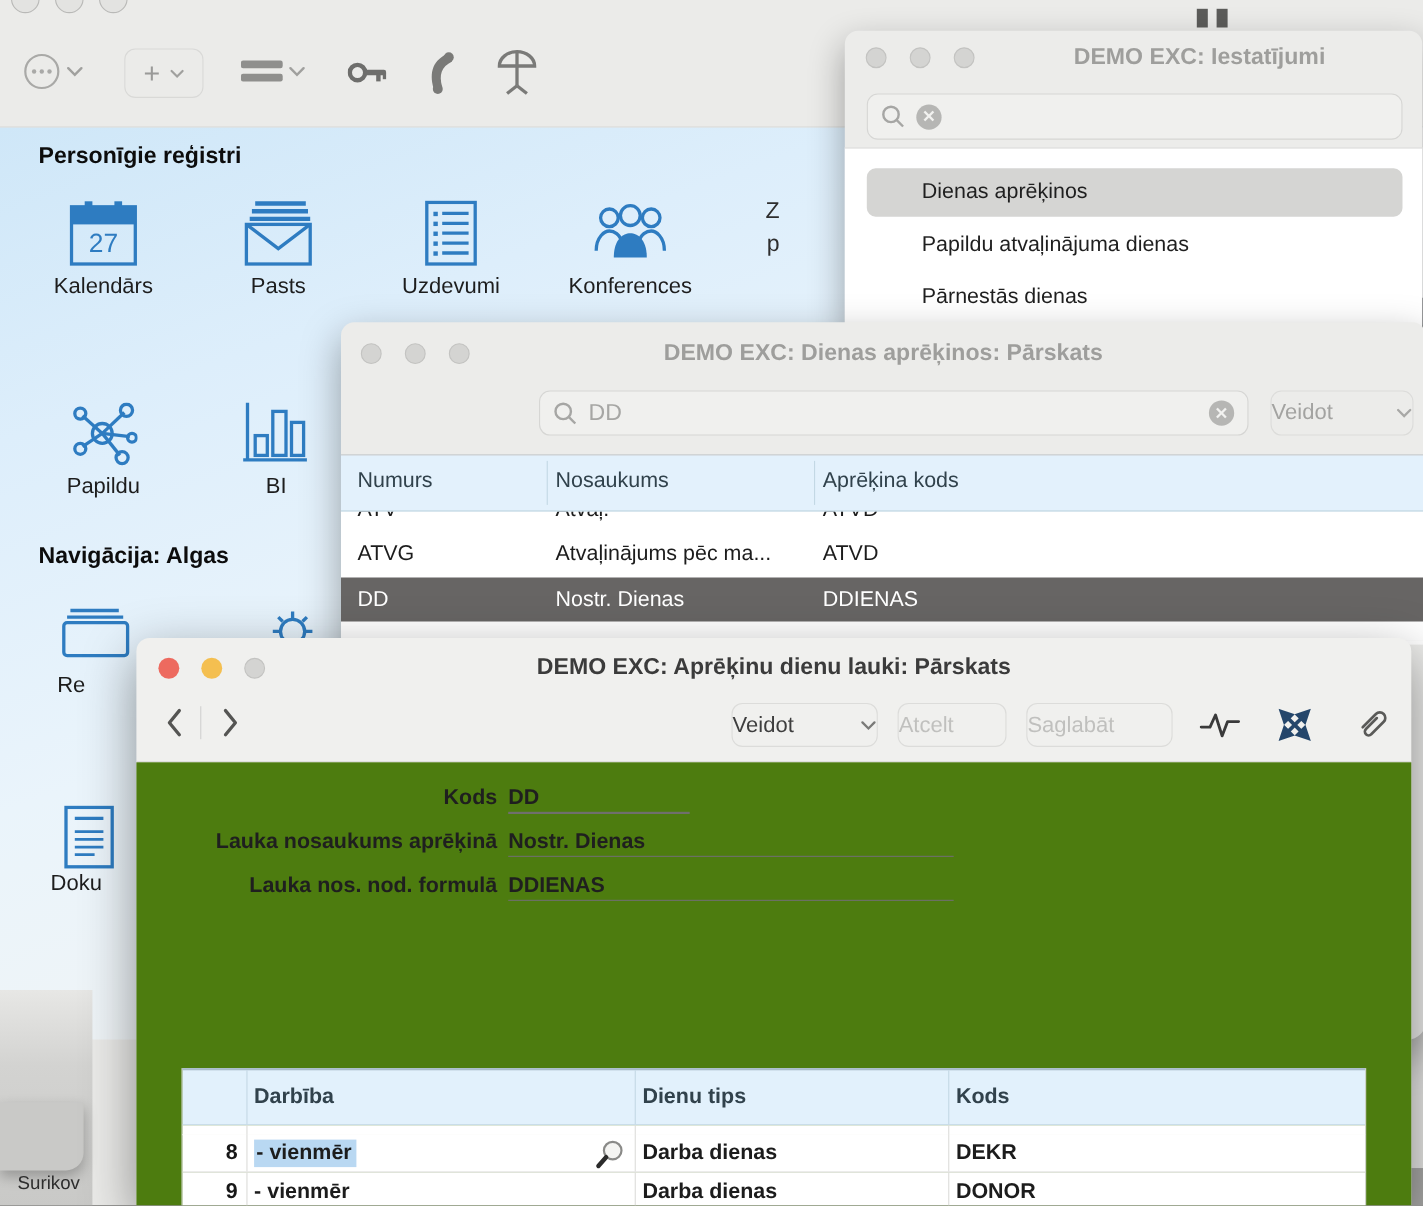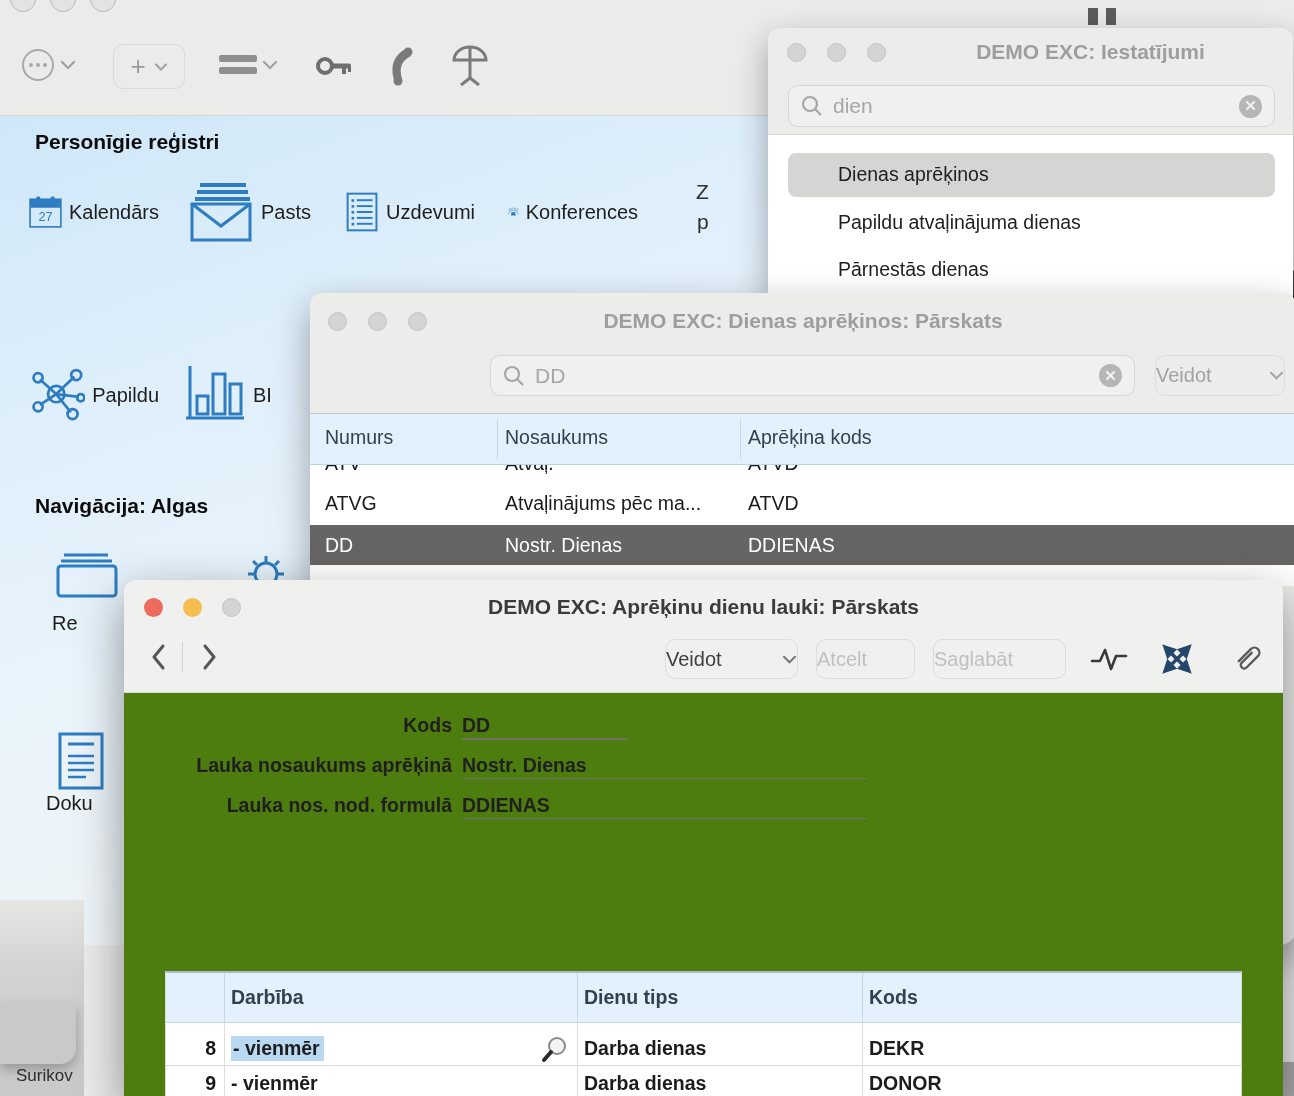--- a/index.html
+++ b/index.html
@@ -9,21 +9,21 @@
 
   
   .main-toolbar{position:absolute;left:0;top:0;width:1294px;height:115px;background:#ebebe9;border-bottom:1px solid #d7d7d5;}
   .cut-light{position:absolute;top:-14px;width:24px;height:24px;border-radius:50%;border:1.5px solid #b9b9b7;background:#e3e3e1;}
   .tb-icon{position:absolute;color:#8f8f8d;}
   .plus-btn{position:absolute;left:113px;top:44px;width:70px;height:43px;border:1.5px solid #d9d9d7;border-radius:10px;
     display:flex;align-items:center;justify-content:center;gap:8px;color:#9a9a98;font-size:26px;}
   .main-content{position:absolute;left:0;top:116px;width:1294px;height:829px;
     background:linear-gradient(160deg,#cfe7f8 0%,#ddeefb 22%,#eaf4fb 48%,#f1f4f5 75%,#f3f4f4 100%);}
   .section-h{position:absolute;font-size:21px;font-weight:bold;color:#0c0c0c;}
-  .reg-item{position:absolute;width:130px;display:flex;flex-direction:row;align-items:center;gap:7px;text-align:center;}
+  .reg-item{position:absolute;width:130px;display:flex;flex-direction:column;align-items:center;gap:7px;text-align:center;}
   .reg-item .lbl{font-size:20px;color:#1d1d1d;white-space:nowrap;}
   .blue-ic{color:#2e7cc1;}
   .frag{position:absolute;color:#2e2e2e;font-size:21px;}
   .photo{position:absolute;left:1253px;top:116px;width:41px;height:276px;overflow:hidden;
     background:linear-gradient(180deg,#f2f2f2 0%,#e2e3e4 40%,#cfd1d2 100%);}
   .photo .ph1{position:absolute;left:-6px;top:150px;width:60px;height:26px;background:#3c4043;transform:rotate(18deg);border-radius:6px;}
   .photo .ph2{position:absolute;left:-2px;top:178px;width:52px;height:16px;background:#24282b;transform:rotate(4deg);border-radius:3px;}
   .left-bottom-base{position:absolute;left:0;top:900px;width:84px;height:196px;
     background:linear-gradient(180deg,#e7e7e5 0%,#d3d3d1 35%,#c9c9c7 100%);}
   .left-panel{position:absolute;left:0;top:1002px;width:76px;height:62px;background:#c9c9c7;
@@ -306,21 +306,20 @@
     <div class="light l-gray" style="left:19px;top:15px"></div>
     <div class="light l-gray" style="left:59px;top:15px"></div>
     <div class="light l-gray" style="left:99px;top:15px"></div>
     <div class="win-title t-inactive" style="top:12px;padding-left:120px">DEMO EXC: Iestatījumi</div>
 
     <div class="searchbox" style="left:20px;top:57px;width:487px;height:42px">
       <svg width="22" height="22" viewBox="0 0 22 22">
         <circle cx="9" cy="9" r="7" fill="none" stroke="#a6a6a4" stroke-width="2.2"></circle>
         <line x1="14" y1="14" x2="20" y2="20" stroke="#a6a6a4" stroke-width="2.2"></line>
         </svg>
-      <span class="q">dien</span>
       <span class="clear-btn">✕</span>
     </div>
 
     <div class="set-list">
       <div class="set-sel" style="top:18px"></div>
       <div class="set-item" style="top:28px">Dienas aprēķinos</div>
       <div class="set-item" style="top:76px">Papildu atvaļinājuma dienas</div>
       <div class="set-item" style="top:123px">Pārnestās dienas</div>
     </div>
   </div>

